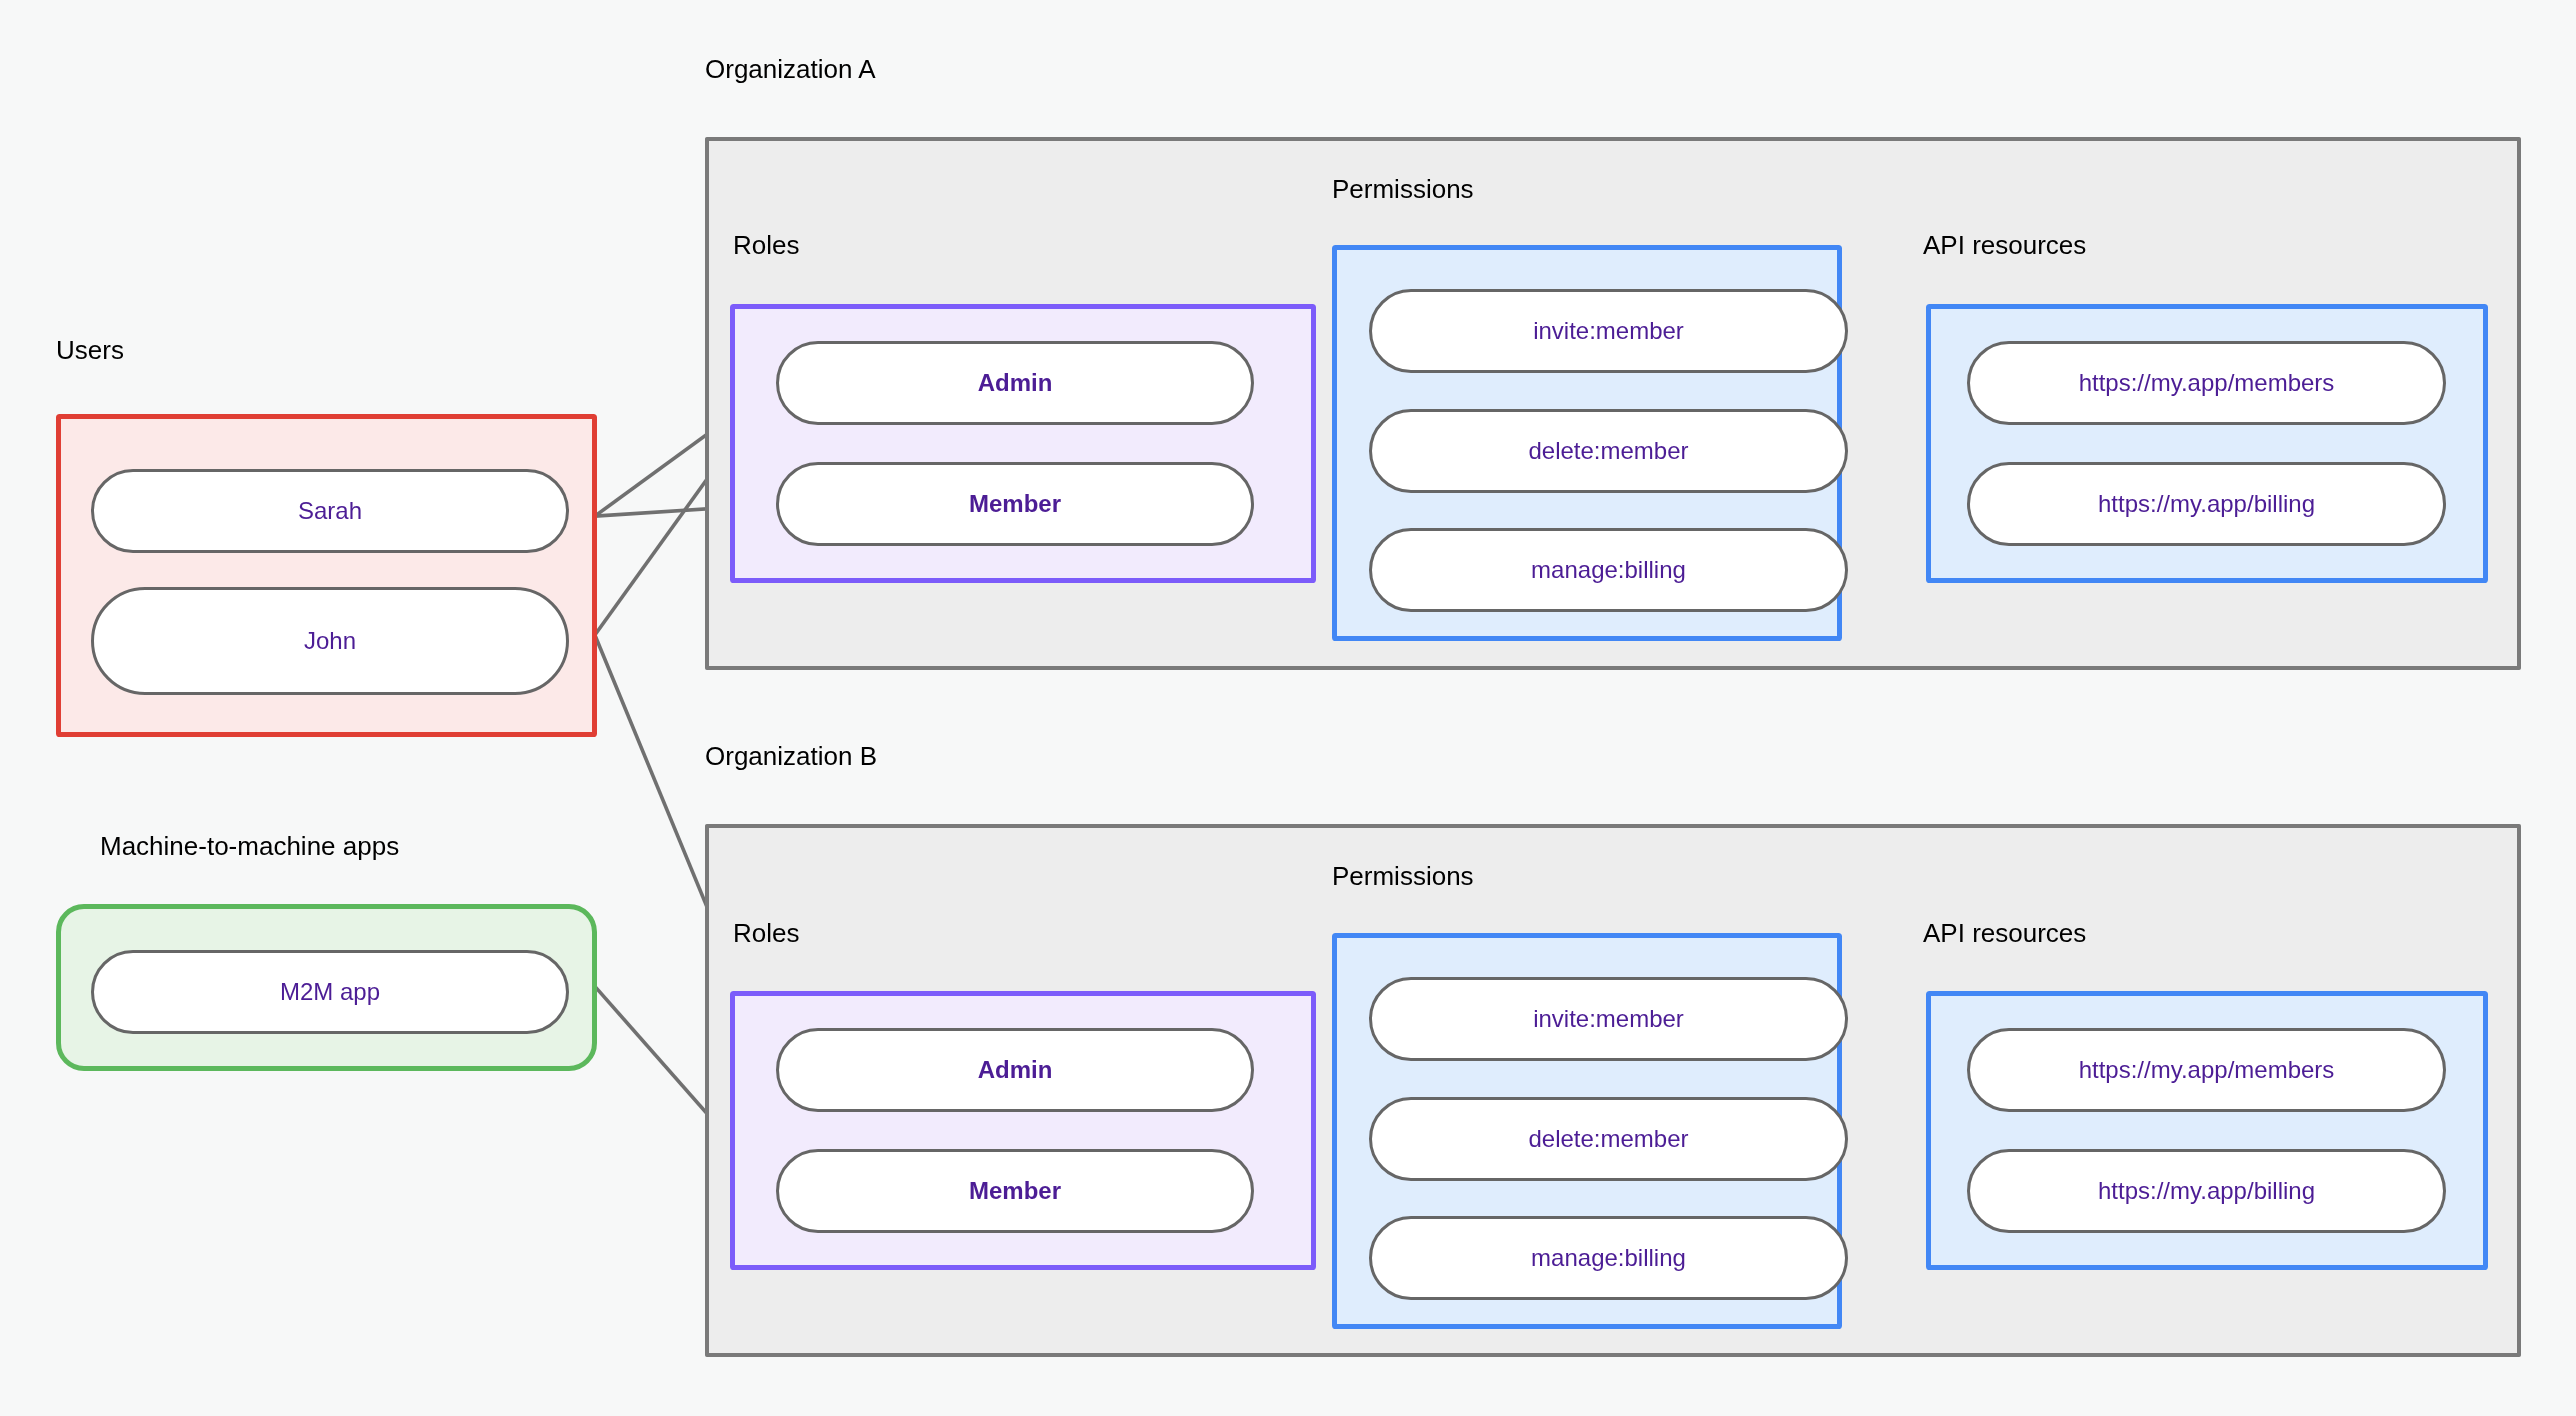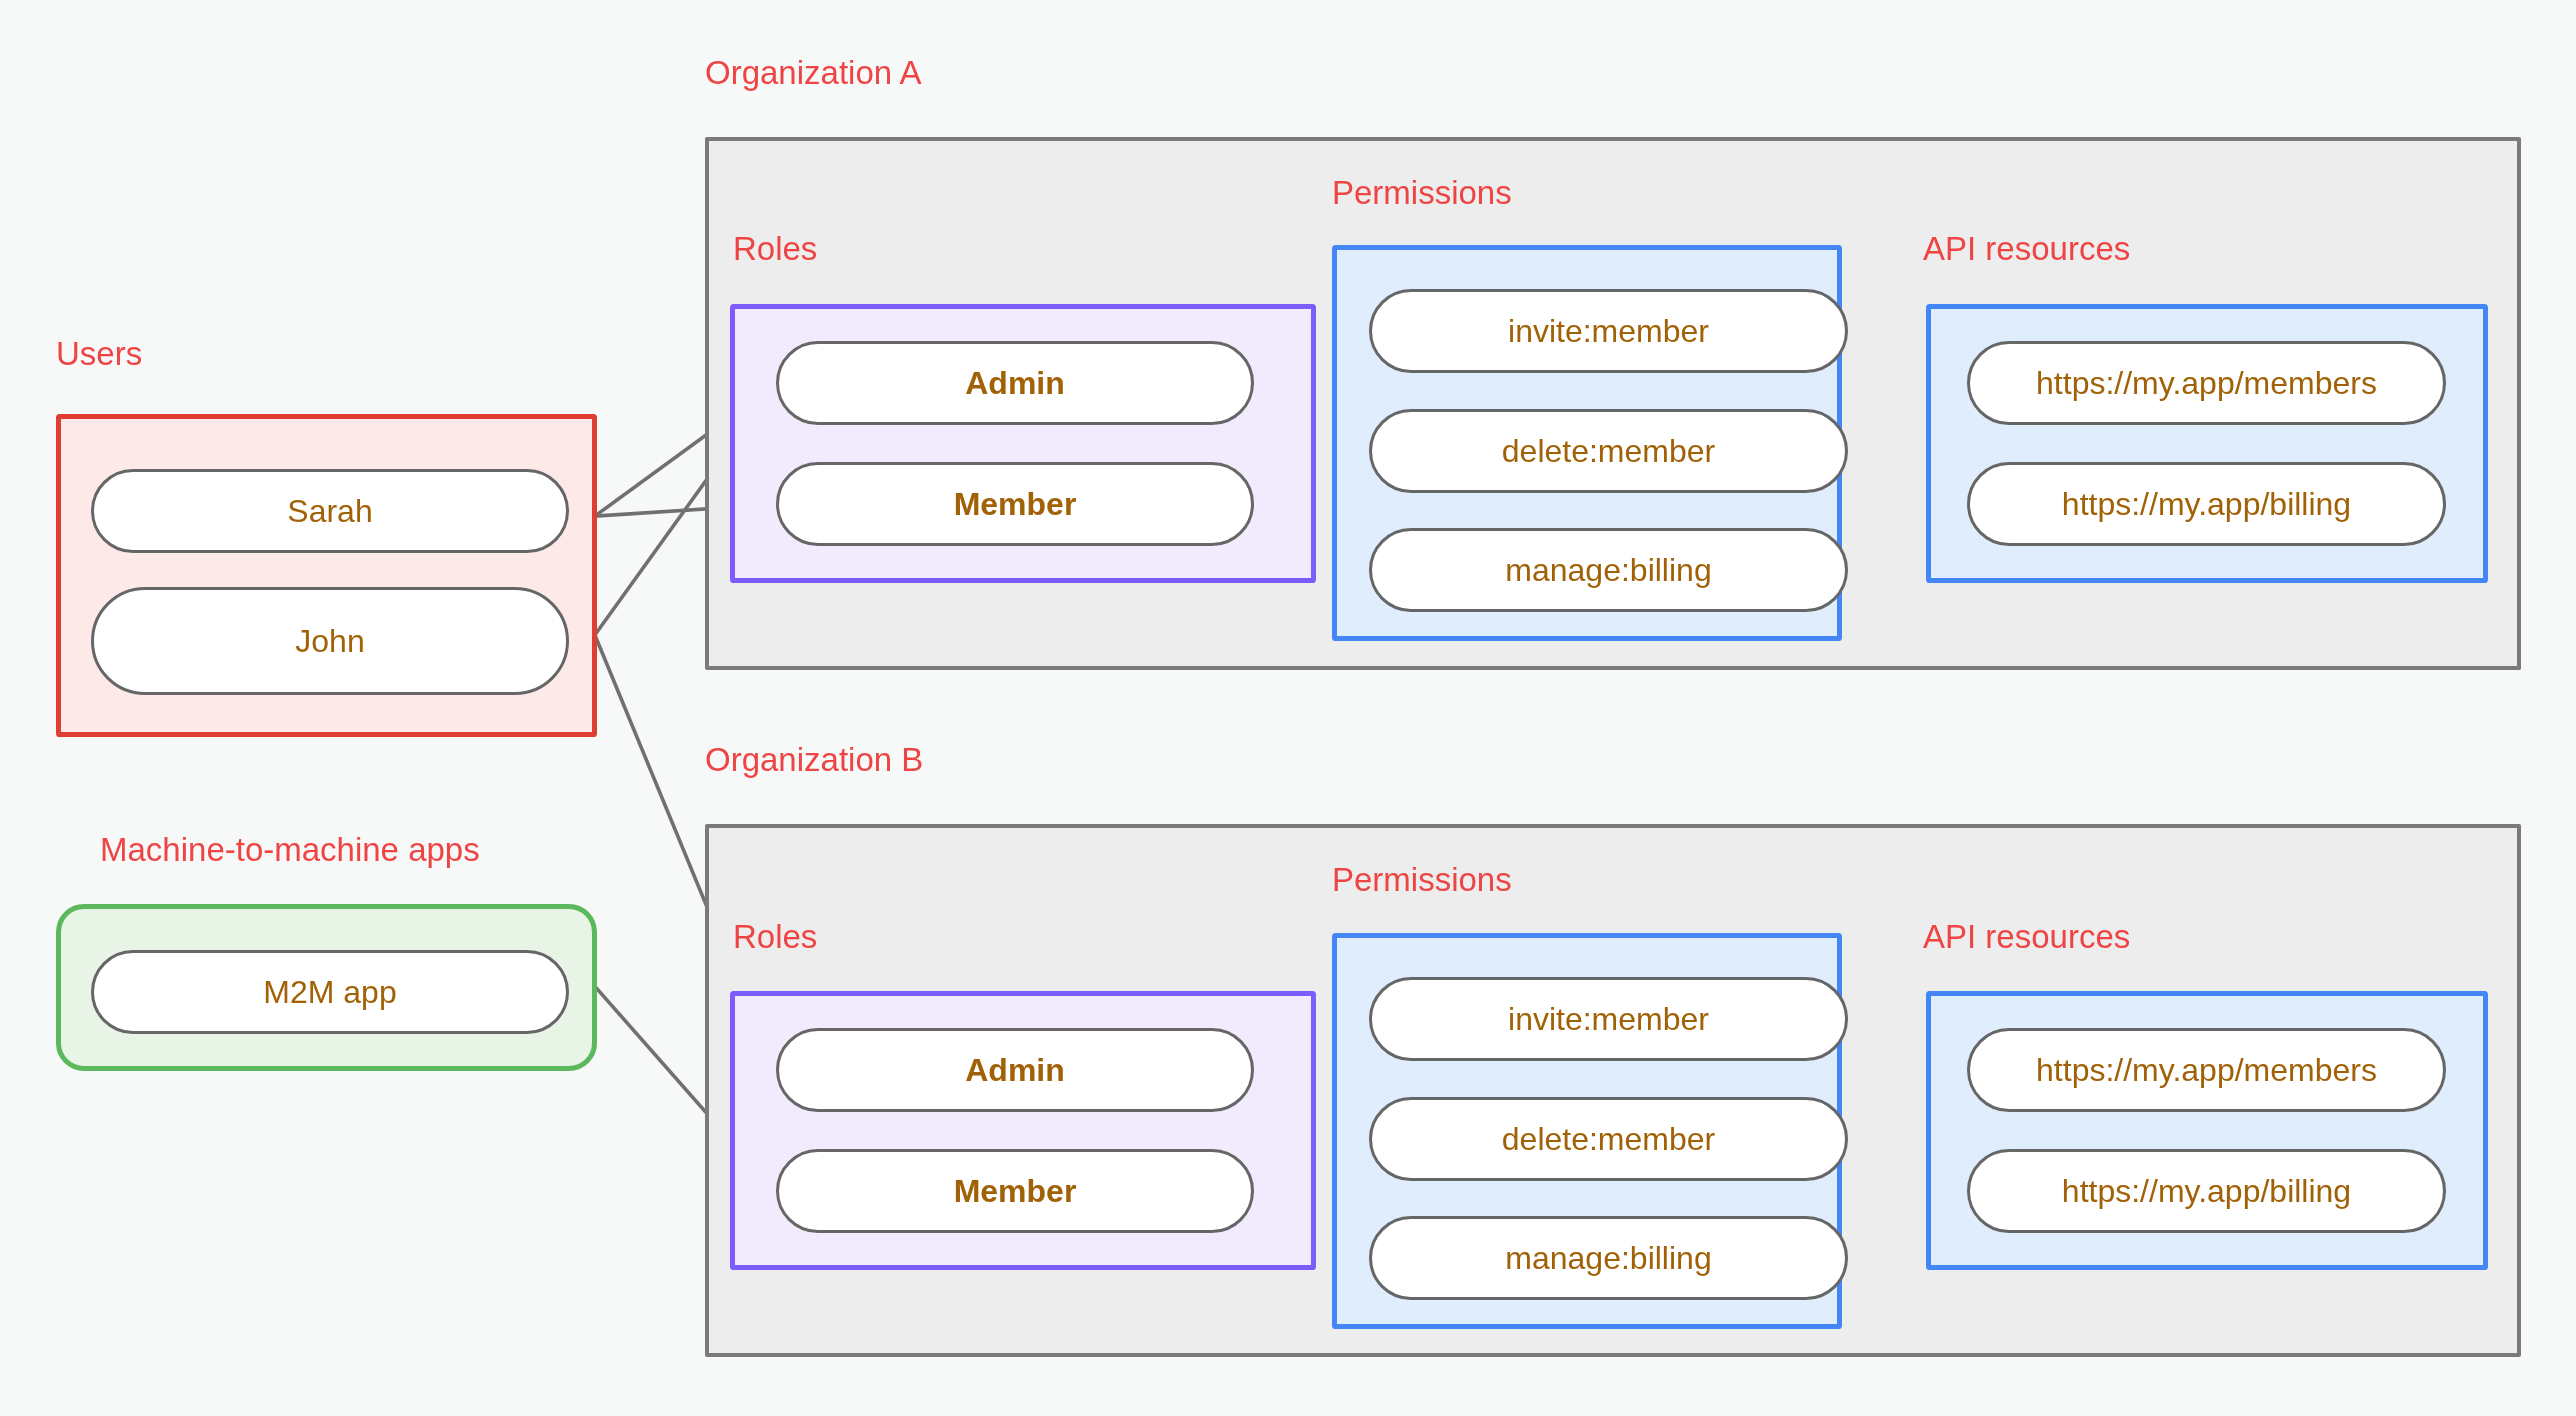--- a/index.html
+++ b/index.html
@@ -10,22 +10,22 @@
   #canvas {
     position: relative;
     width: 2576px;
     height: 1416px;
     background: #f7f8f8;
     font-family: "Liberation Sans", sans-serif;
     overflow: hidden;
   }
   .grp-label {
     position: absolute;
-    font-size: 33px;
-    color: #ef4444;
+    font-size: 26px;
+    color: #000000;
     white-space: nowrap;
     line-height: 1;
   }
   .box {
     position: absolute;
     box-sizing: border-box;
     border-radius: 3.6px;
   }
   .box-org {
     background: #ededed;
@@ -51,22 +51,22 @@
   }
   .pill {
     position: absolute;
     box-sizing: border-box;
     background: #ffffff;
     border: 3.6px solid #666666;
     border-radius: 900px;
     display: flex;
     align-items: center;
     justify-content: center;
-    font-size: 32px;
-    color: #a16207;
+    font-size: 24px;
+    color: #4c1d95;
     white-space: nowrap;
   }
   #edges {
     position: absolute;
     left: 0;
     top: 0;
     width: 2576px;
     height: 1416px;
     pointer-events: none;
   }

